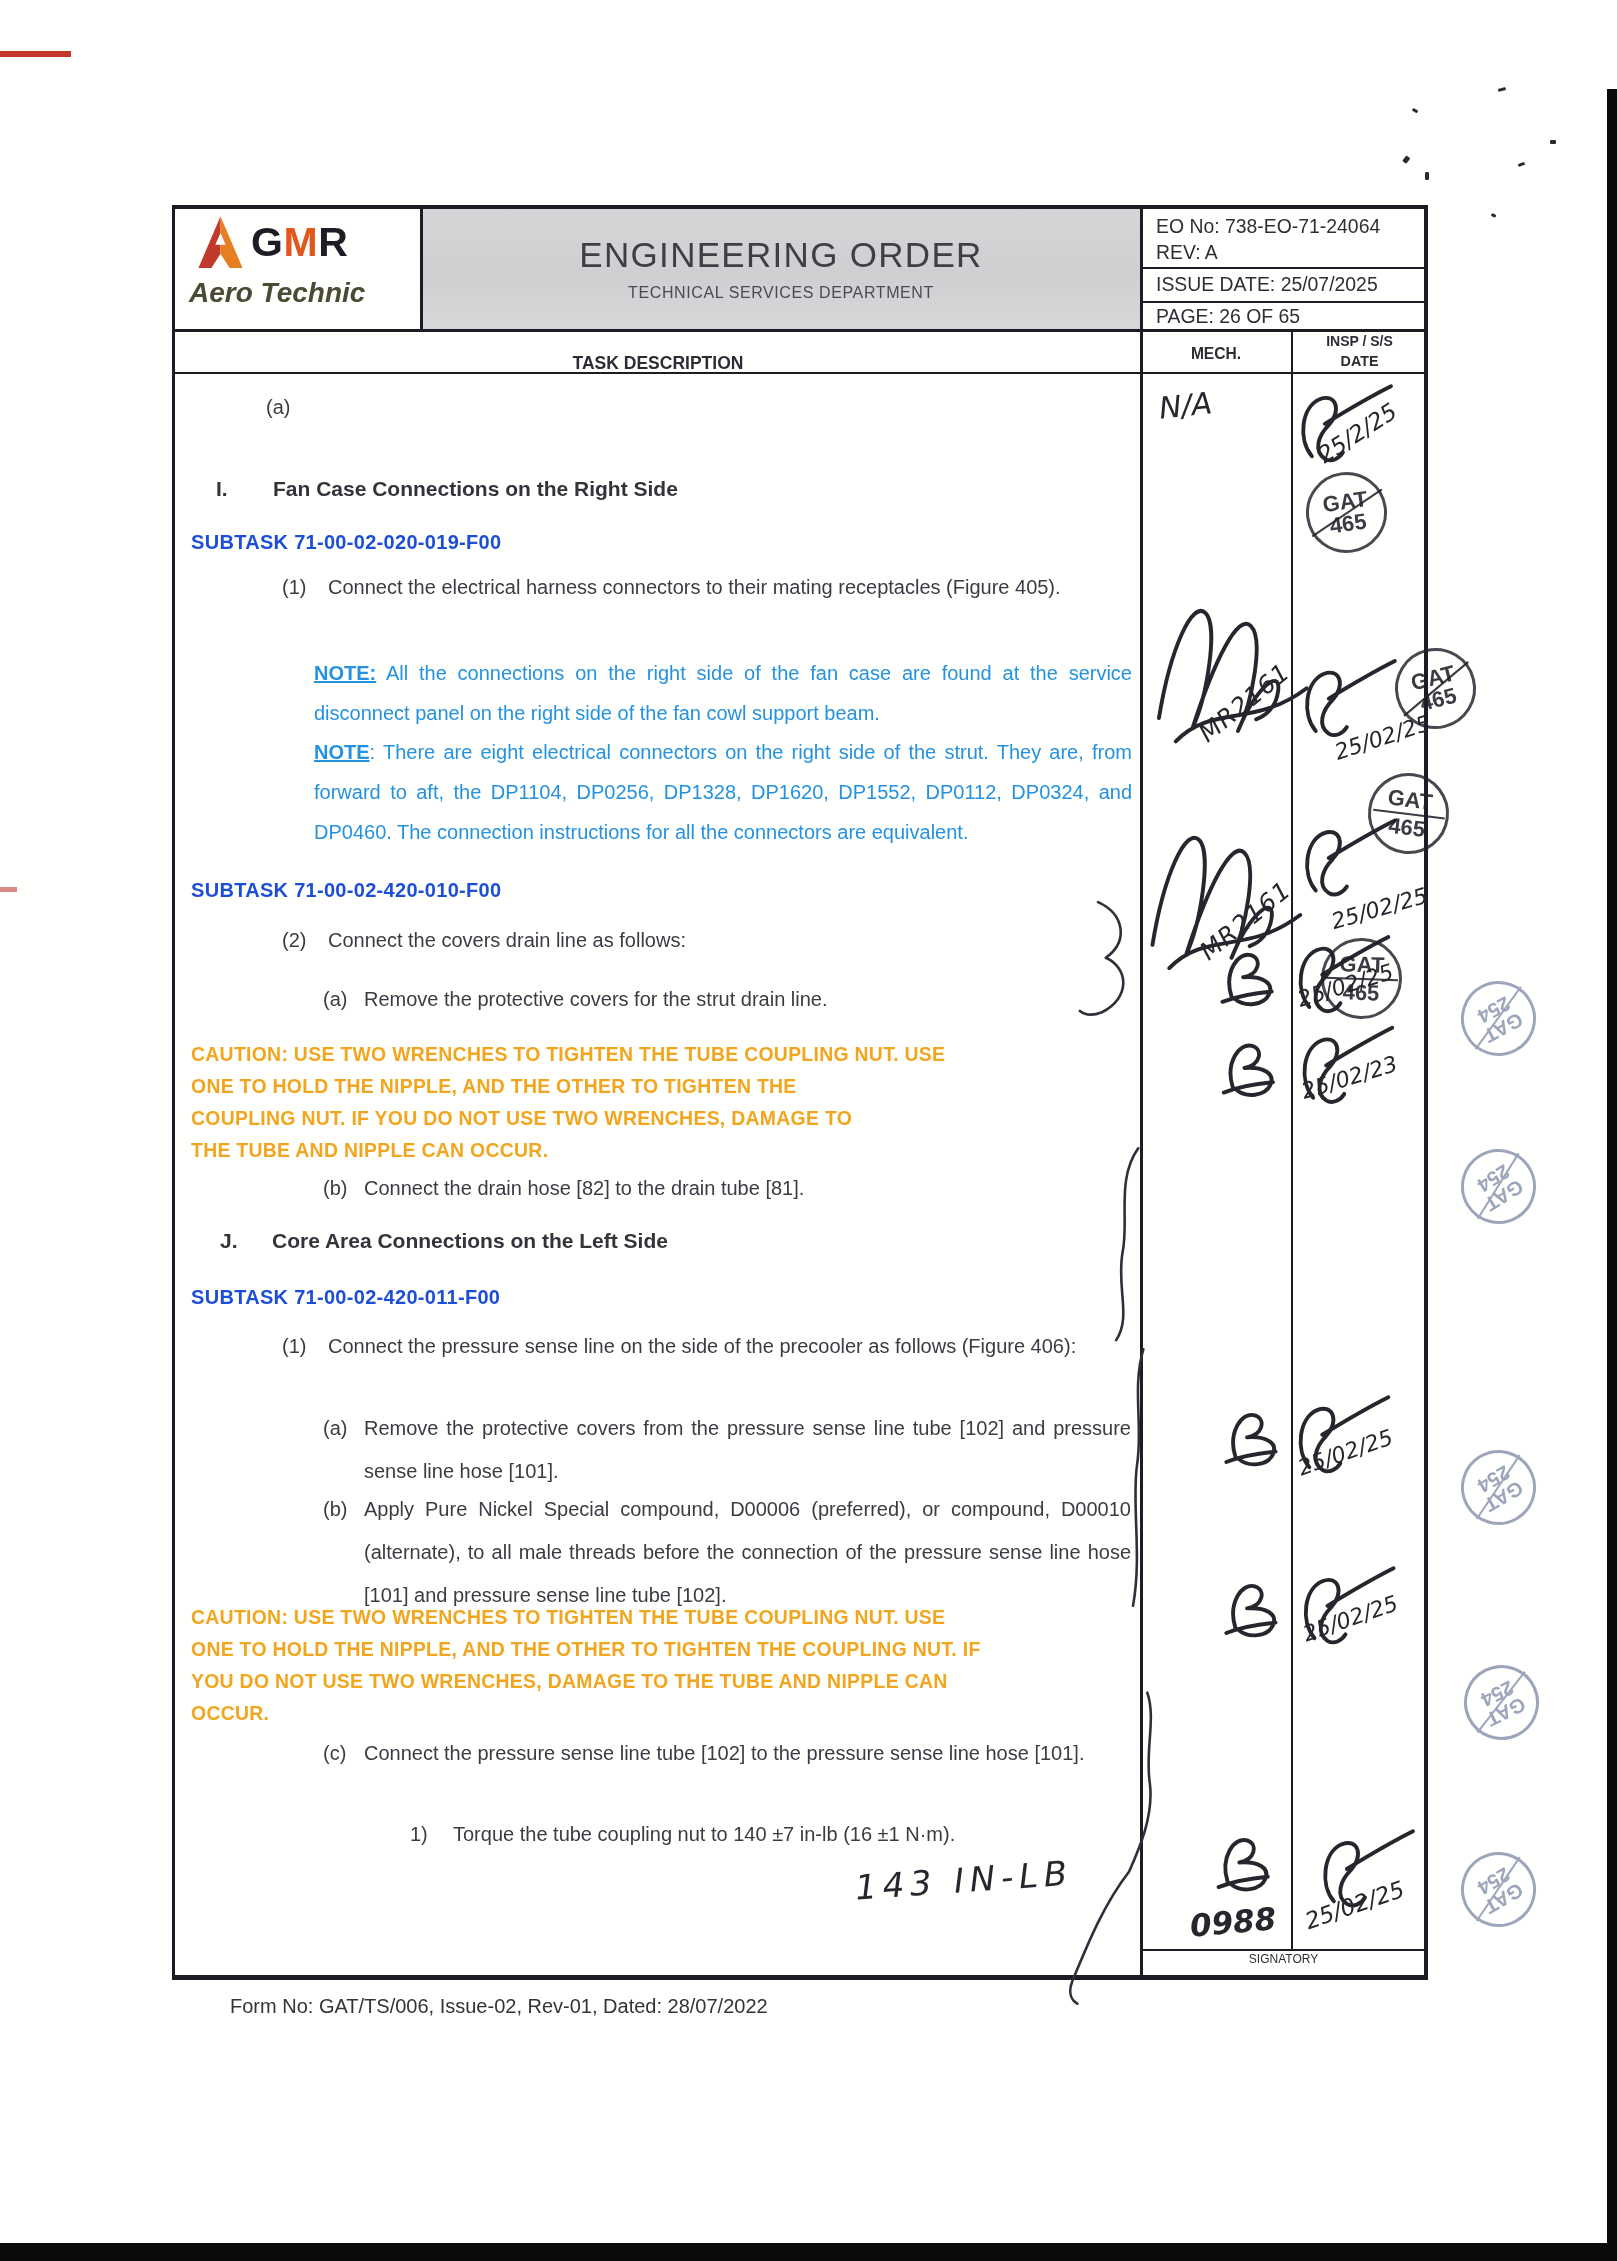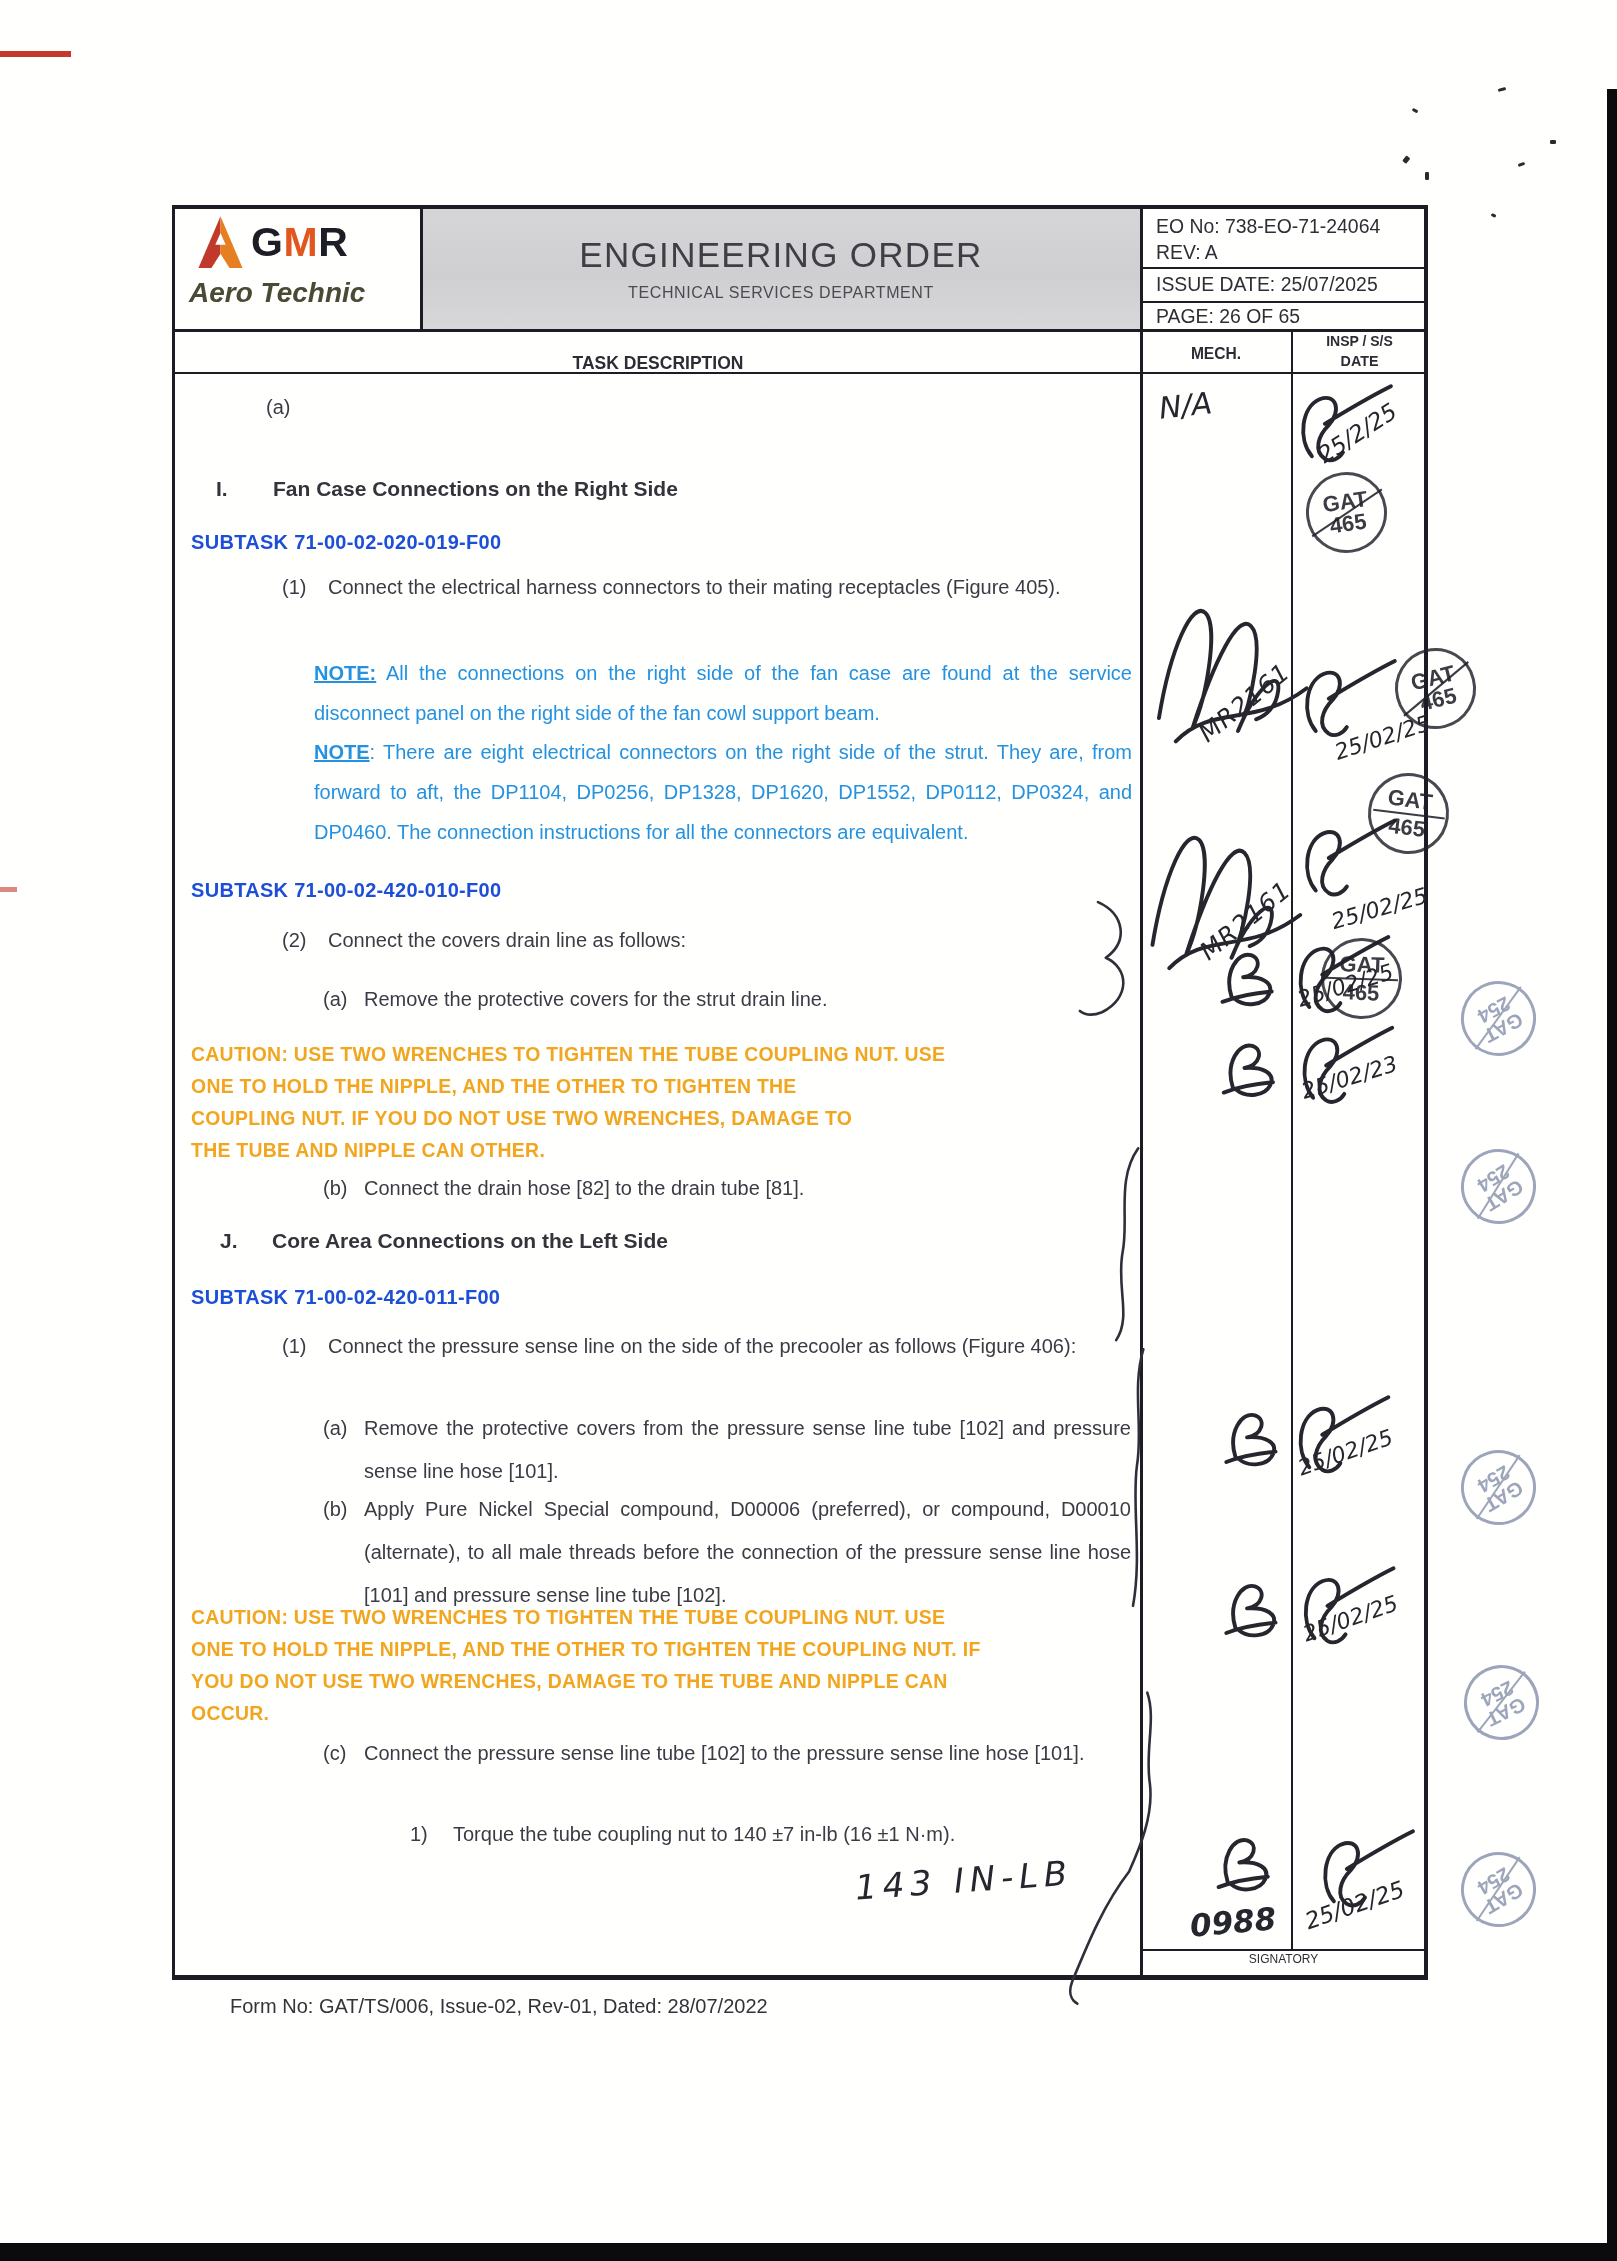--- a/index.html
+++ b/index.html
@@ -137,21 +137,21 @@
 
   <div class="para" style="left:323px;top:978px;width:808px;padding-left:41px;">
     <span class="lab">(a)</span>
     <span>Remove the protective covers for the strut drain line.</span>
   </div>
 
   <div class="caution" style="left:191px;top:1038px;width:946px;">
     <div>CAUTION: USE TWO WRENCHES TO TIGHTEN THE TUBE COUPLING NUT. USE</div>
     <div>ONE TO HOLD THE NIPPLE, AND THE OTHER TO TIGHTEN THE</div>
     <div>COUPLING NUT. IF YOU DO NOT USE TWO WRENCHES, DAMAGE TO</div>
-    <div>THE TUBE AND NIPPLE CAN OTHER.</div>
+    <div>THE TUBE AND NIPPLE CAN OCCUR.</div>
   </div>
 
   <div class="para" style="left:323px;top:1167px;width:808px;padding-left:41px;">
     <span class="lab">(b)</span>
     <span>Connect the drain hose [82] to the drain tube [81].</span>
   </div>
 
   <div class="heading" style="left:220px;top:1229px;width:911px;padding-left:52px;">
     <span class="lab">J.</span>
     <span>Core Area Connections on the Left Side</span>

